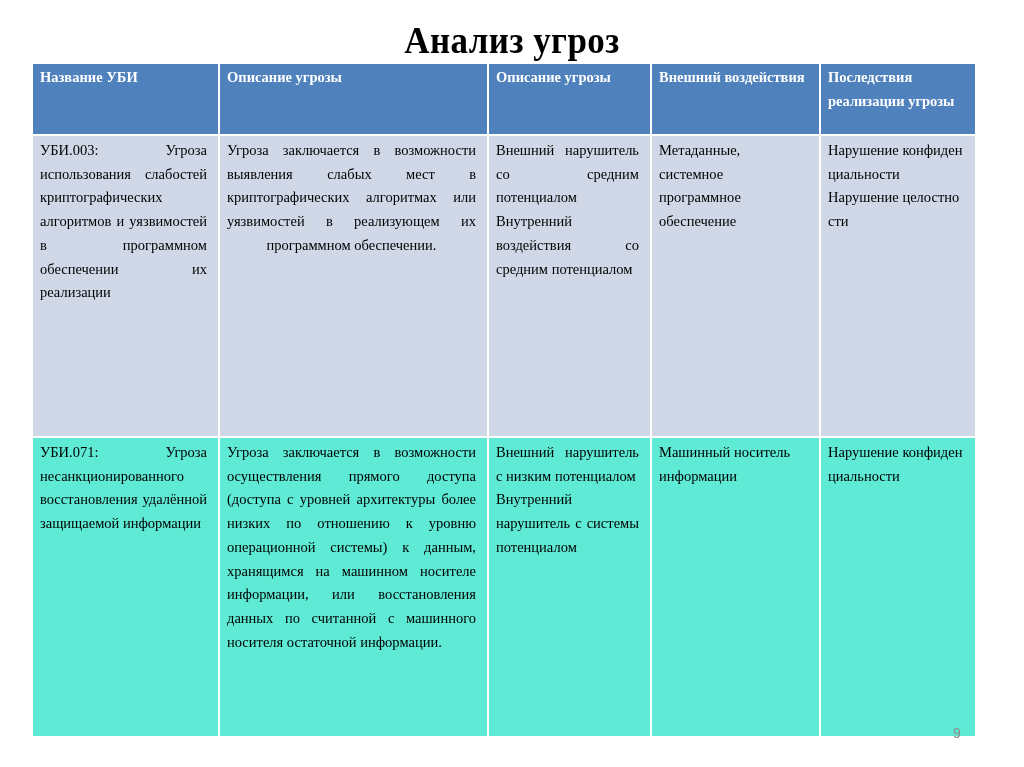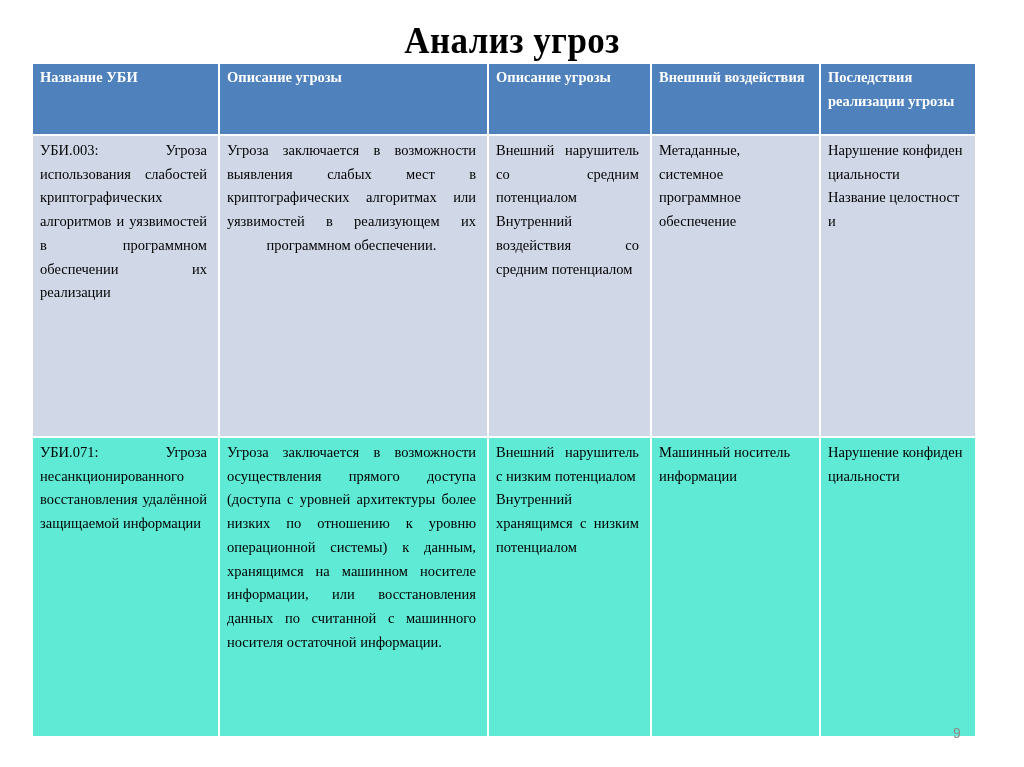--- a/index.html
+++ b/index.html
@@ -48,29 +48,29 @@
     <tr class="row-1">
       <td class="justify">УБИ.003: Угроза использования слабостей криптографических алгоритмов и уязвимостей в программном обеспечении их реализации</td>
       <td class="justify desc-last-center">Угроза заключается в возможности выявления слабых мест в криптографических алгоритмах или уязвимостей в реализующем их программном обеспечении.</td>
       <td class="justify">
         <span class="line">Внешний нарушитель со средним потенциалом</span>
         <span class="line">Внутренний воздействия со средним потенциалом</span>
       </td>
       <td>Метаданные, системное программное обеспечение</td>
       <td style="word-break: break-all;">
         <span class="line">Нарушение конфиденциальности</span>
-        <span class="line">Название целостности</span>
+        <span class="line">Нарушение целостности</span>
       </td>
     </tr>
     <tr class="row-2">
       <td class="justify">УБИ.071: Угроза несанкционированного восстановления удалённой защищаемой информации</td>
       <td class="justify">Угроза заключается в возможности осуществления прямого доступа (доступа с уровней архитектуры более низких по отношению к уровню операционной системы) к данным, хранящимся на машинном носителе информации, или восстановления данных по считанной с машинного носителя остаточной информации.</td>
       <td class="justify">
         <span class="line">Внешний нарушитель с низким потенциалом</span>
-        <span class="line">Внутренний хранящимся с низким потенциалом</span>
+        <span class="line">Внутренний нарушитель с системы потенциалом</span>
       </td>
       <td>Машинный носитель информации</td>
       <td style="word-break: break-all;">
         <span class="line">Нарушение конфиденциальности</span>
       </td>
     </tr>
   </tbody>
 </table>
 
 <div class="page-number">9</div>

